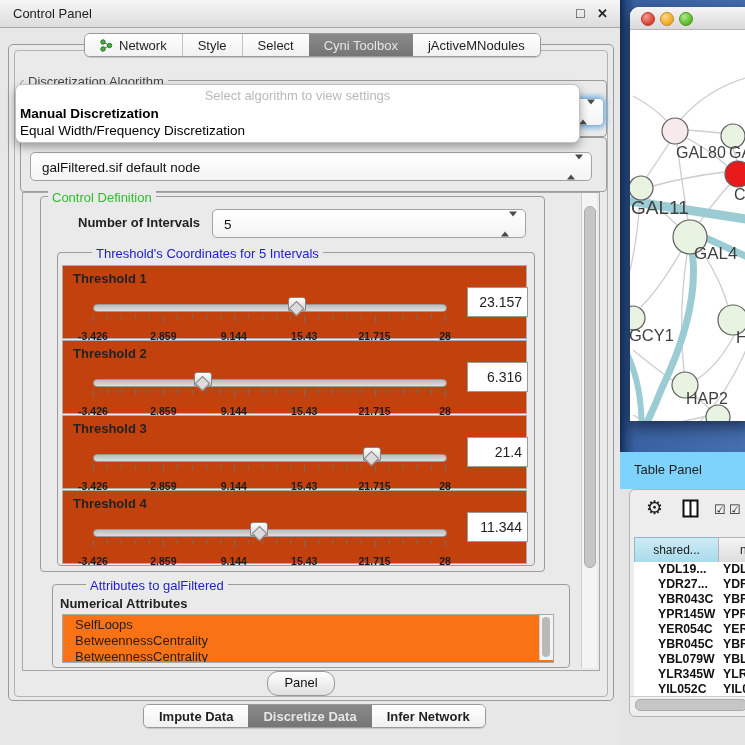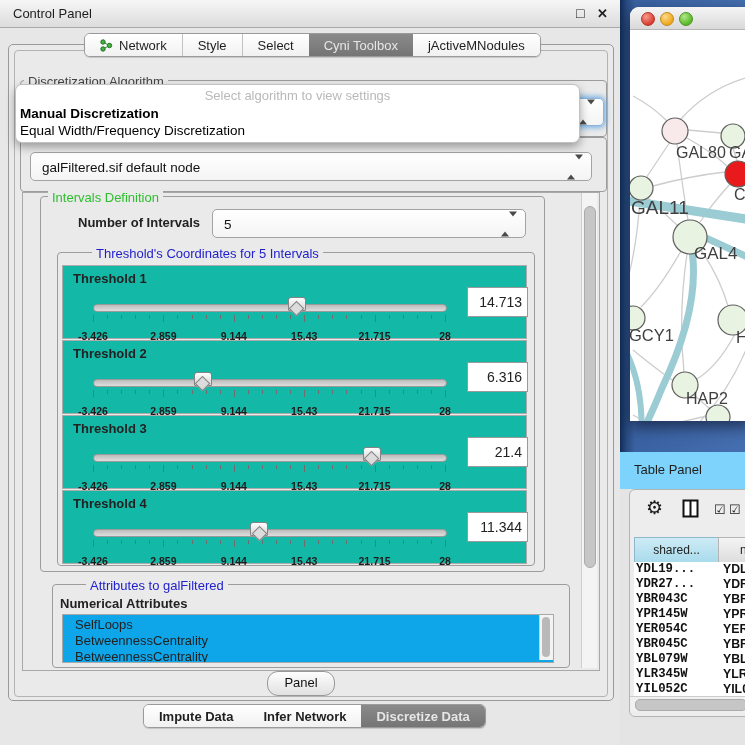--- a/index.html
+++ b/index.html
@@ -53,39 +53,39 @@
   #vScroll{left:581px;top:193px;width:15px;height:475px;background:#f4f4f4;border-left:1px solid #cfcfcf;}
   #vScroll .thumb{position:absolute;left:2px;top:13px;width:10px;height:360px;background:#c6c6c6;
                   border:1px solid #ababab;border-radius:6px;}
   #intervalGroup{left:40px;top:196px;width:503px;height:374px;}
   #intervalTitle{left:48px;top:190px;}
   #noiLabel{left:78px;top:215px;font-size:13px;font-weight:bold;}
   #noiCombo{left:212px;top:209px;width:312px;height:27px;}
   #thrGroup{left:57px;top:252px;width:476px;height:312px;}
   #thrTitle{left:64px;top:246px;}
   #thresholds{left:62px;top:265px;width:467px;}
-  .th-panel{position:relative;width:463px;height:72px;border:1px solid #ababab;background:#14b8a6;margin-bottom:1px;}
+  .th-panel{position:relative;width:463px;height:72px;border:1px solid #ababab;background:#c2410c;margin-bottom:1px;}
   .th-label{position:absolute;left:10px;top:5px;font-size:13px;font-weight:bold;}
   .th-track{position:absolute;left:30px;top:38px;width:352px;height:6px;border:1px solid #9a9a9a;
             border-radius:4px;background:linear-gradient(#bcbcbc,#dedede);}
   .th-thumb{position:absolute;width:16px;height:12px;top:31px;background:linear-gradient(#ffffff,#d4d4d4);
             border:1px solid #848484;border-radius:3px 3px 1px 1px;z-index:2;}
   .th-thumb::after{content:"";position:absolute;left:2.2px;top:5px;width:9px;height:9px;background:#dcdcdc;
             border:1px solid #848484;transform:rotate(45deg);z-index:-1;}
   .tick{position:absolute;width:1px;background:#6e6e6e;top:49px;}
   .tick.minor{height:4px;}
   .tick.major{height:7px;}
   .tick-label{position:absolute;top:64px;transform:translateX(-50%);font-size:10.5px;font-weight:bold;color:#1c1c1c;white-space:nowrap;}
   .th-value{position:absolute;left:404px;top:21px;width:54px;height:28px;background:#fff;border:1px solid #9a9a9a;
             font-size:14px;line-height:28px;text-align:right;padding-right:5px;}
   
   #attrGroup{left:52px;top:584px;width:516px;height:82px;}
   #attrTitle{left:58px;top:578px;}
   #attrListTitle{left:60px;top:596px;font-size:13px;font-weight:bold;}
-  #attrList{left:62px;top:614px;width:490px;height:47px;background:#0ea5e9;border:1px solid #a8a8a8;overflow:hidden;}
+  #attrList{left:62px;top:614px;width:490px;height:47px;background:#f97316;border:1px solid #a8a8a8;overflow:hidden;}
   .attr-item{padding-left:12px;font-size:13px;line-height:16px;}
   #attrScroll{position:absolute;right:0;top:0;width:13px;height:45px;background:#f3f3f3;border-left:1px solid #d0d0d0;}
   #attrScroll .thumb{position:absolute;left:2px;top:2px;width:8px;height:40px;background:#b9b9b9;border-radius:4px;}
   #applyBtn{left:267px;top:671px;width:66px;height:23px;border:1px solid #989898;border-radius:11px;
             background:linear-gradient(#fefefe,#e1e1e1);font-size:13px;font-family:"Liberation Sans",sans-serif;
             color:#111;text-align:center;line-height:21px;}
   
   #popup{left:15px;top:84px;width:563px;height:57px;background:#fff;border:1px solid #c2c2c2;border-radius:7px;
          box-shadow:0 4px 10px rgba(0,0,0,.35);z-index:50;}
   #popupHint{position:absolute;left:0;top:3px;width:100%;text-align:center;font-size:13px;color:#b9b9b9;}
@@ -109,21 +109,21 @@
                border-radius:6px;overflow:hidden;}
   #gearIcon{position:absolute;left:16px;top:6px;font-size:19px;color:#1a1a1a;}
   #splitIcon{position:absolute;left:52px;top:9px;}
   .chk{position:absolute;top:12px;font-size:13px;color:#1a1a1a;}
   #chk1{left:84px;} #chk2{left:99px;}
   .hcell{position:absolute;top:47px;height:24px;font-size:12px;line-height:24px;}
   #hc1{left:4px;width:83px;background:linear-gradient(#cdebf5,#a9dbec);border:1px solid #8fb9ca;text-align:center;color:#222;}
   #hc2{left:88px;width:120px;background:linear-gradient(#f4f4f4,#dddddd);border:1px solid #b5b5b5;padding-left:21px;color:#222;}
   #rows{position:absolute;left:4px;top:72px;width:210px;height:134px;background:#fff;overflow:hidden;}
   .trow{position:relative;height:15px;font-size:12.3px;font-weight:bold;line-height:15px;color:#111;}
-  .trow .c1{position:absolute;left:2px;font-family:Liberation Mono, monospace;} .trow .c2{position:absolute;left:89px;}
+  .trow .c1{position:absolute;left:24px;} .trow .c2{position:absolute;left:89px;}
   #hScroll{position:absolute;left:0px;top:206px;width:120px;height:14px;background:#f1f1f1;border-top:1px solid #cccccc;}
   #hScroll .thumb{position:absolute;left:5px;top:2px;width:110px;height:10px;background:#c6c6c6;border:1px solid #ababab;border-radius:5px;}
 </style>
 </head>
 <body>
 
 <div class="abs" id="left">
   <div class="abs" id="titlebar">
     <span class="title">Control Panel</span>
     <span class="win-icon" id="floatIcon">□</span>
@@ -172,21 +172,21 @@
     <span class="cv">galFiltered.sif default node</span>
     <span class="stepper"><span class="up"></span><span class="dn"></span></span>
   </div>
 
   <div class="abs" id="viewport"></div>
   <div class="abs" id="vScroll">
       <div class="thumb"></div>
     </div>
 
   <div class="group" id="intervalGroup"></div>
-  <span class="group-title gt-green abs" id="intervalTitle">Intervals Definition</span>
+  <span class="group-title gt-green abs" id="intervalTitle">Control Definition</span>
   <span class="abs" id="noiLabel">Number of Intervals</span>
   <div class="combo" id="noiCombo">
     <span class="cv">5</span>
     <span class="stepper"><span class="up"></span><span class="dn"></span></span>
   </div>
 
   <div class="group" id="thrGroup"></div>
   <span class="group-title gt-blue abs" id="thrTitle">Threshold's Coordinates for 5 Intervals</span>
   <div class="abs" id="thresholds">
       <div class="th-panel">
@@ -218,21 +218,21 @@
         <div class="tick minor" style="left: 353.84px;"></div>
         <div class="tick minor" style="left: 367.92px;"></div>
         <div class="tick major" style="left: 382px;"></div>
         <span class="tick-label" style="left: 30px;">-3.426</span>
         <span class="tick-label" style="left: 100.4px;">2.859</span>
         <span class="tick-label" style="left: 170.8px;">9.144</span>
         <span class="tick-label" style="left: 241.2px;">15.43</span>
         <span class="tick-label" style="left: 311.6px;">21.715</span>
         <span class="tick-label" style="left: 382px;">28</span>
         <div class="th-thumb" style="left: 225.173px;"></div>
-        <div class="th-value">14.713</div>
+        <div class="th-value">23.157</div>
       </div>
       <div class="th-panel">
         <div class="th-label">Threshold 2</div>
         <div class="th-track"></div>
         <div class="tick major" style="left: 30px;"></div>
         <div class="tick minor" style="left: 44.08px;"></div>
         <div class="tick minor" style="left: 58.16px;"></div>
         <div class="tick minor" style="left: 72.24px;"></div>
         <div class="tick minor" style="left: 86.32px;"></div>
         <div class="tick major" style="left: 100.4px;"></div>
@@ -356,25 +356,25 @@
         <div class="thumb"></div>
       </div>
   </div>
 
   <div class="abs" id="applyBtn">Panel</div>
 
   <div class="abs tabbar" id="bottomTabs">
       <div class="tab">
         <span>Impute Data</span>
       </div>
+      <div class="tab dark">
+        <span>Discretize Data</span>
+      </div>
       <div class="tab">
         <span>Infer Network</span>
-      </div>
-      <div class="tab dark">
-        <span>Discretize Data</span>
       </div>
     </div>
 
   <div class="abs" id="popup">
     <div id="popupHint">Select algorithm to view settings</div>
     <div id="algoOptions">
         <div class="popup-option" style="top: 21px; font-weight: bold;">Manual Discretization</div>
         <div class="popup-option" style="top: 38px;">Equal Width/Frequency Discretization</div>
       </div>
   </div>

